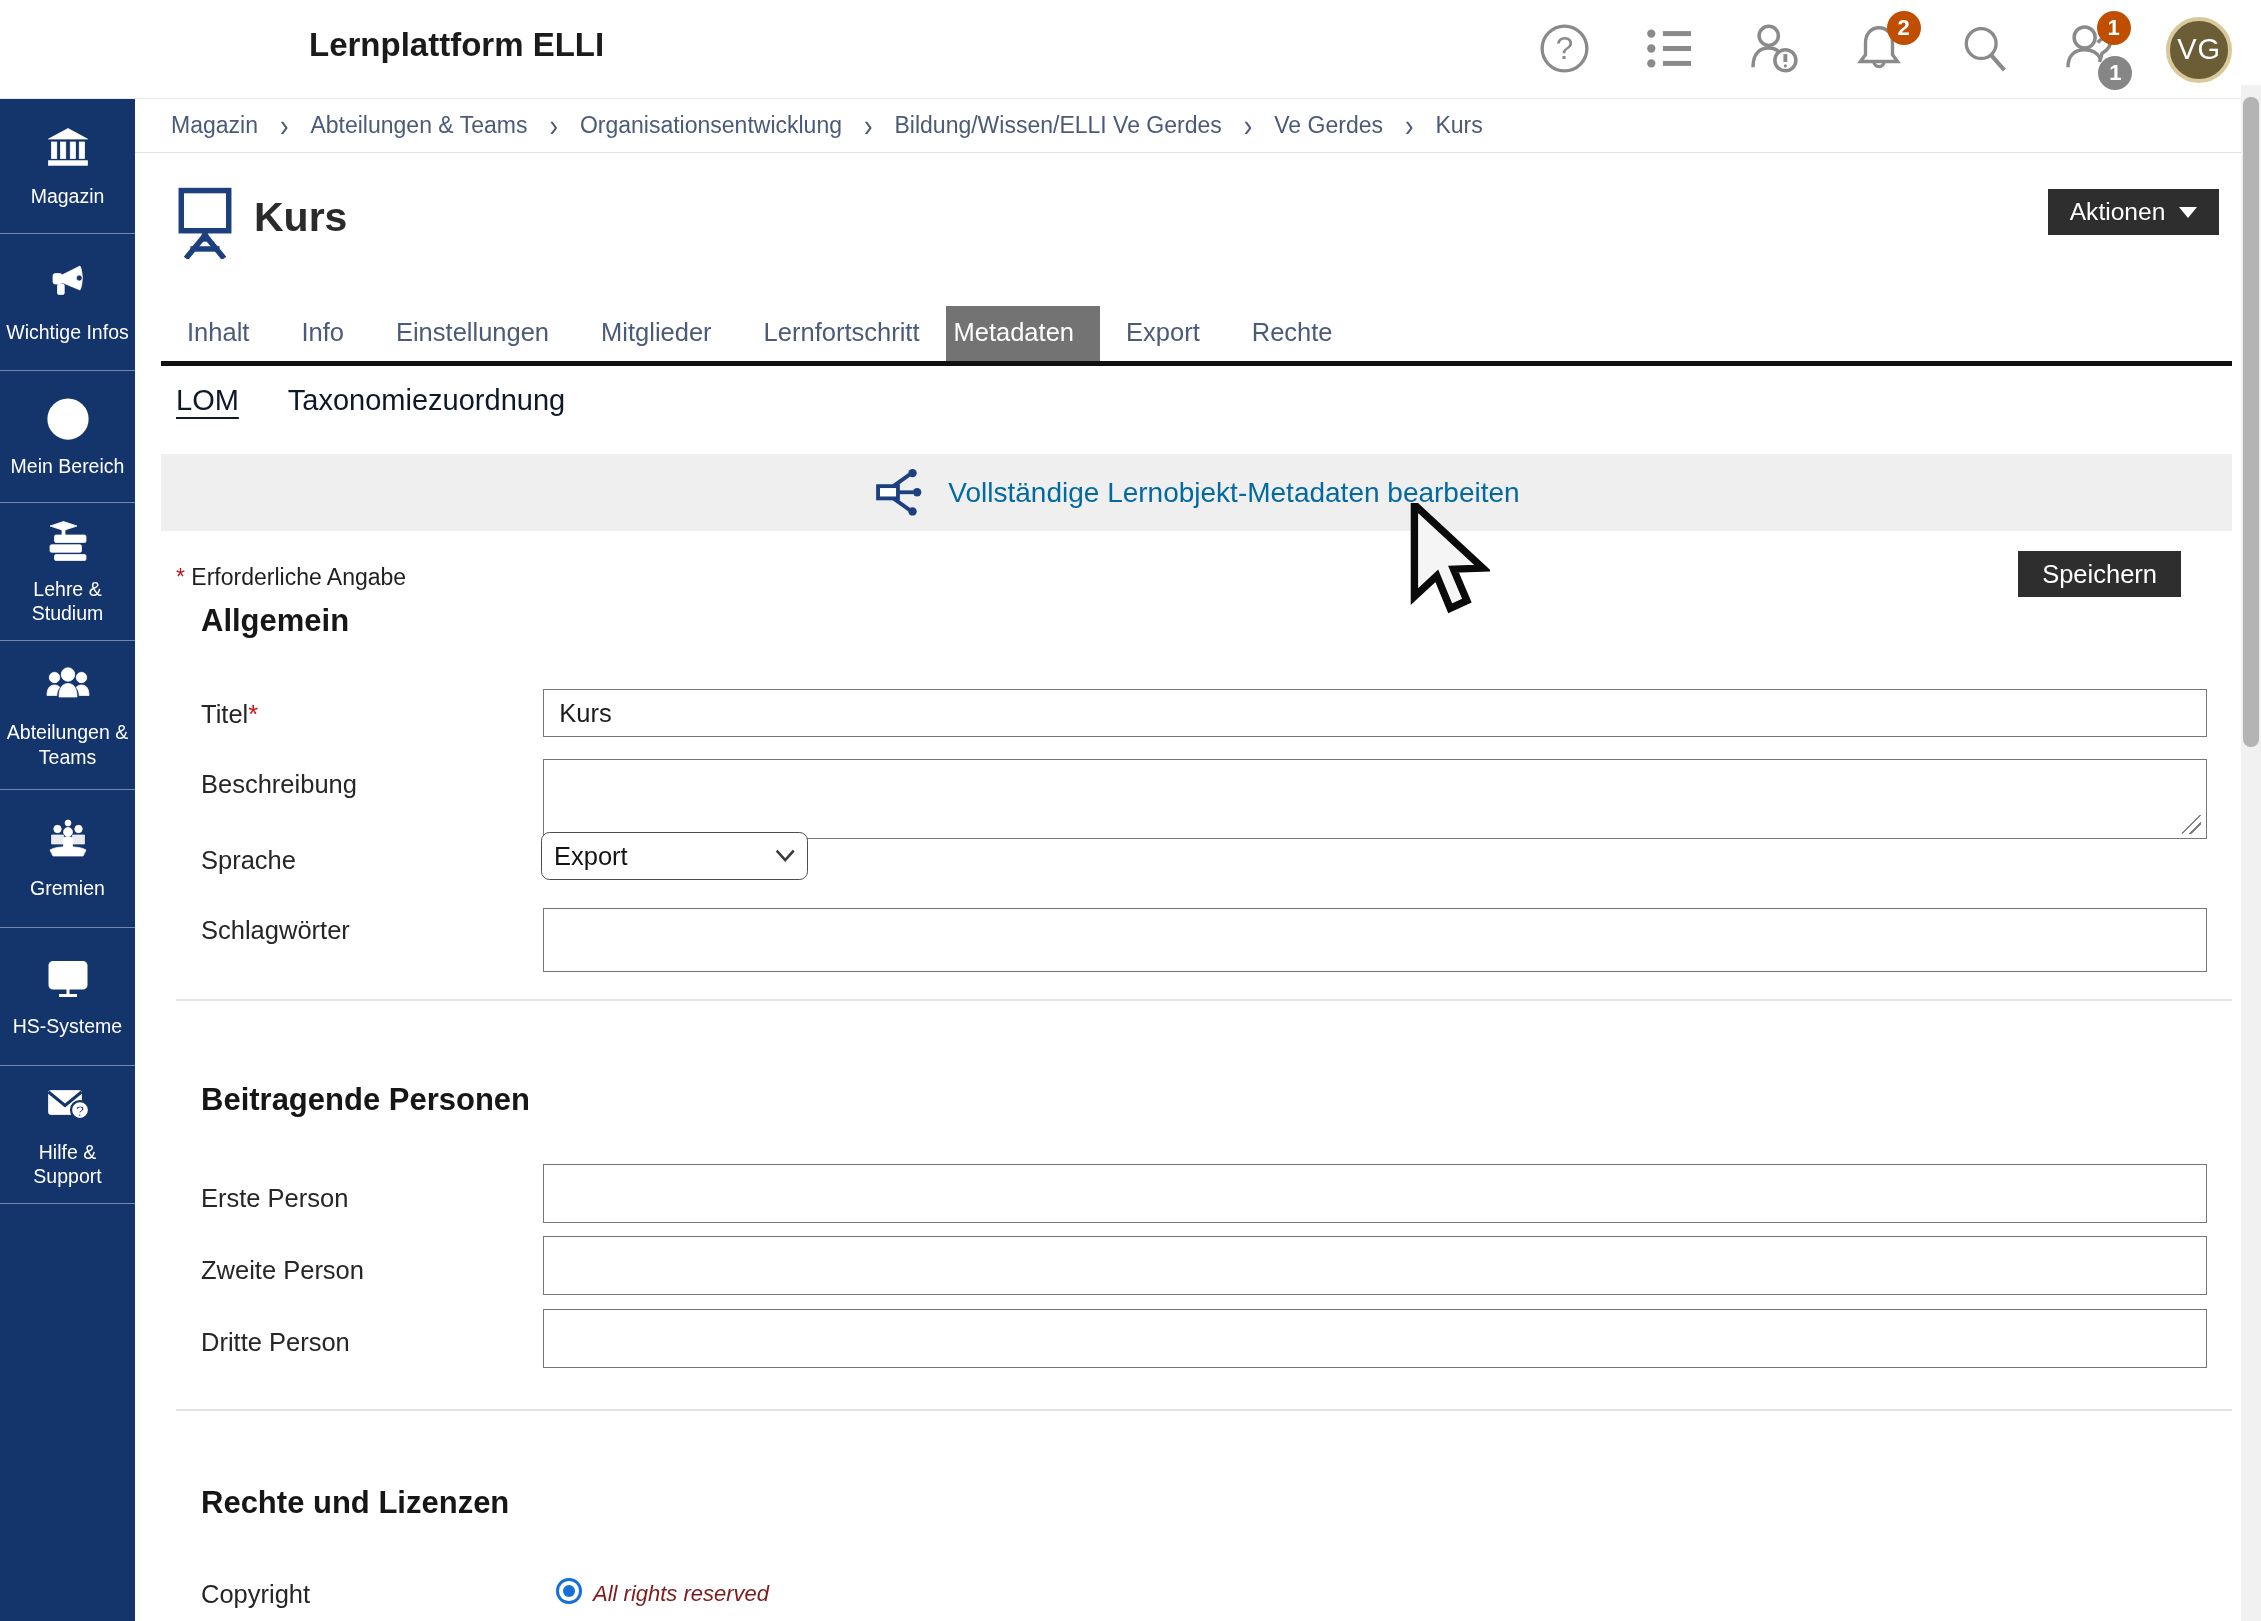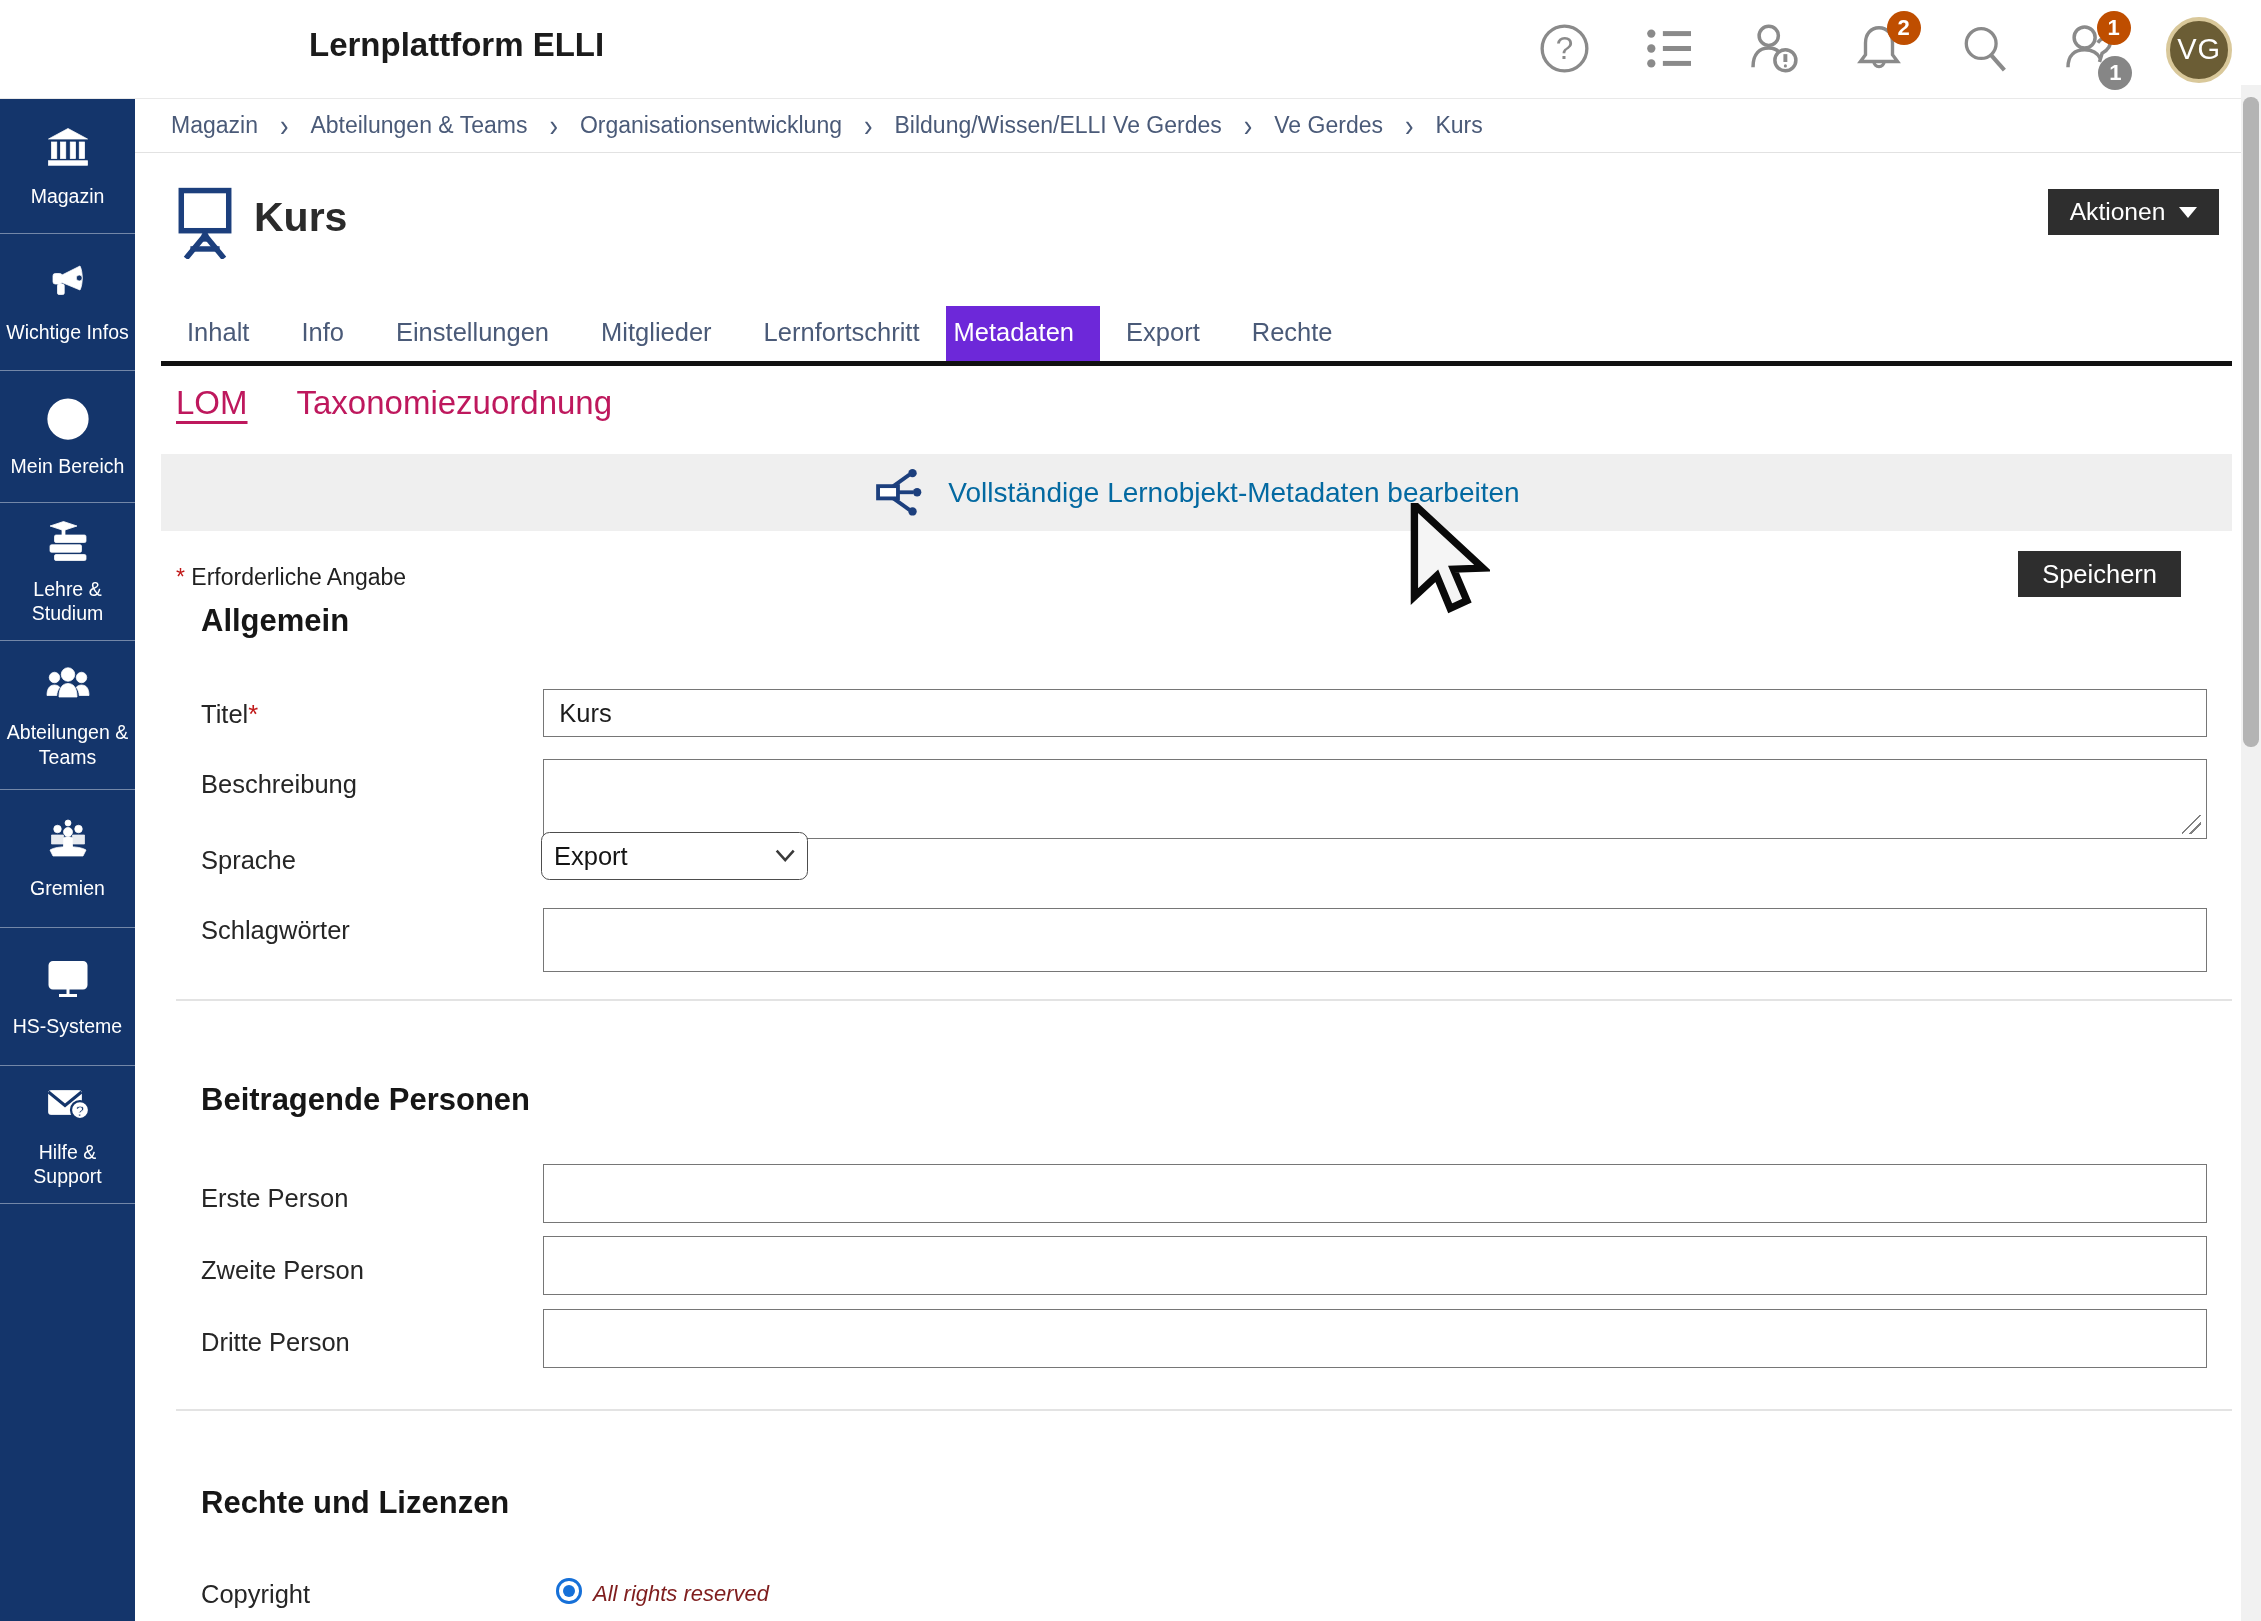--- a/index.html
+++ b/index.html
@@ -45,23 +45,23 @@
   .page-title { position:absolute; left:119px; top:95px; font-size:41px; font-weight:700; color:#2b2b2b; }
   .btn-dark { background:#2e2e2e; color:#fff; border:none; cursor:pointer;
     font-family:"Liberation Sans", sans-serif; }
   .actions-btn { position:absolute; right:42px; top:90px; height:46px; padding:0 22px;
     font-size:24.6px; display:flex; align-items:center; gap:13.6px; }
   .caret { width:0; height:0; border-left:9.3px solid transparent; border-right:9.3px solid transparent; border-top:11px solid #fff; }
 
   .tabs { position:absolute; left:26px; right:29px; top:211px; height:56px;
     display:flex; align-items:flex-end; border-bottom:5.1px solid #111; }
   .tab { font-size:25.5px; color:#4a5a78; padding:12px 26px 13.6px; cursor:pointer; }
-  .tab.active { background:#6d28d9; color:#fff;padding-left:8px; }
+  .tab.active { background:#737373; color:#fff;padding-left:8px; }
   .subtabs { position:absolute; left:41px; top:285px; display:flex; gap:49px; }
-  .subtab { font-size:33px; color:#be185d; cursor:pointer; }
+  .subtab { font-size:29px; color:#0f172a; cursor:pointer; }
   .subtab.active { text-decoration:underline; text-underline-offset:6.8px; }
 
   .banner { position:absolute; left:26px; right:29px; top:355px; height:77px; background:#efefef;
     display:flex; align-items:center; justify-content:center; gap:22px; cursor:pointer; }
   .banner-text { font-size:28px; color:#0369a1; }
 
   .hint { position:absolute; left:41px; top:465px; font-size:23px; color:#1f1f1f; }
   .req { color:#c01818; }
   .save-btn { position:absolute; right:80px; top:452px; height:46px; padding:0 24px; font-size:25.5px; }
 

